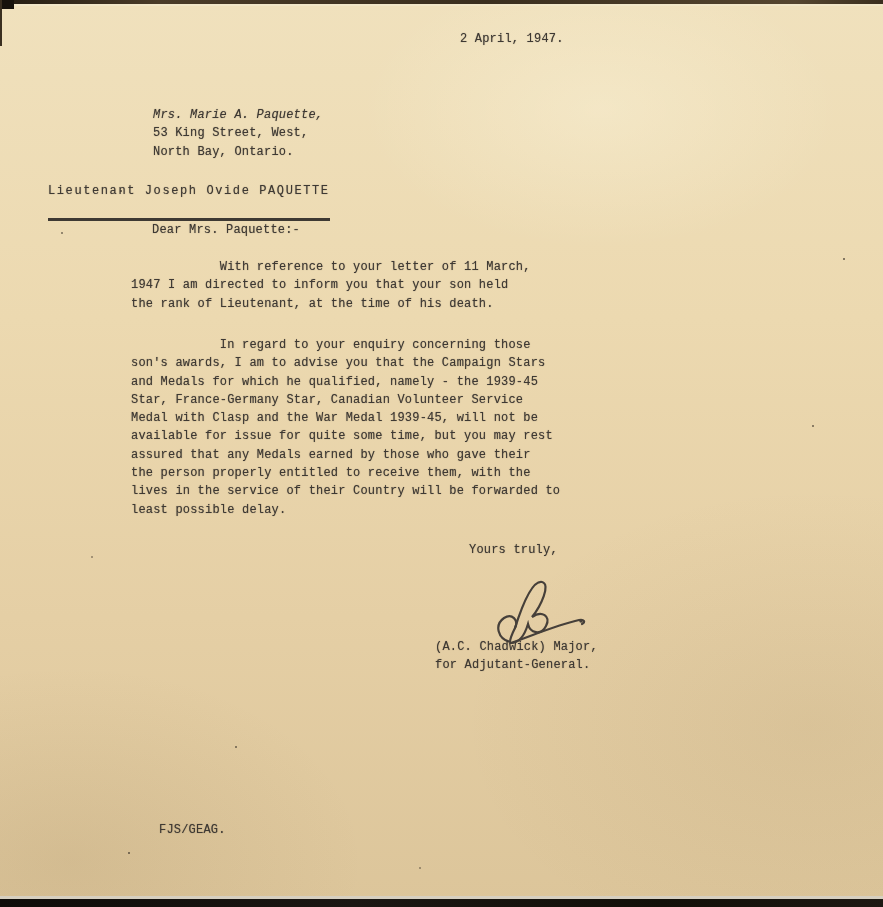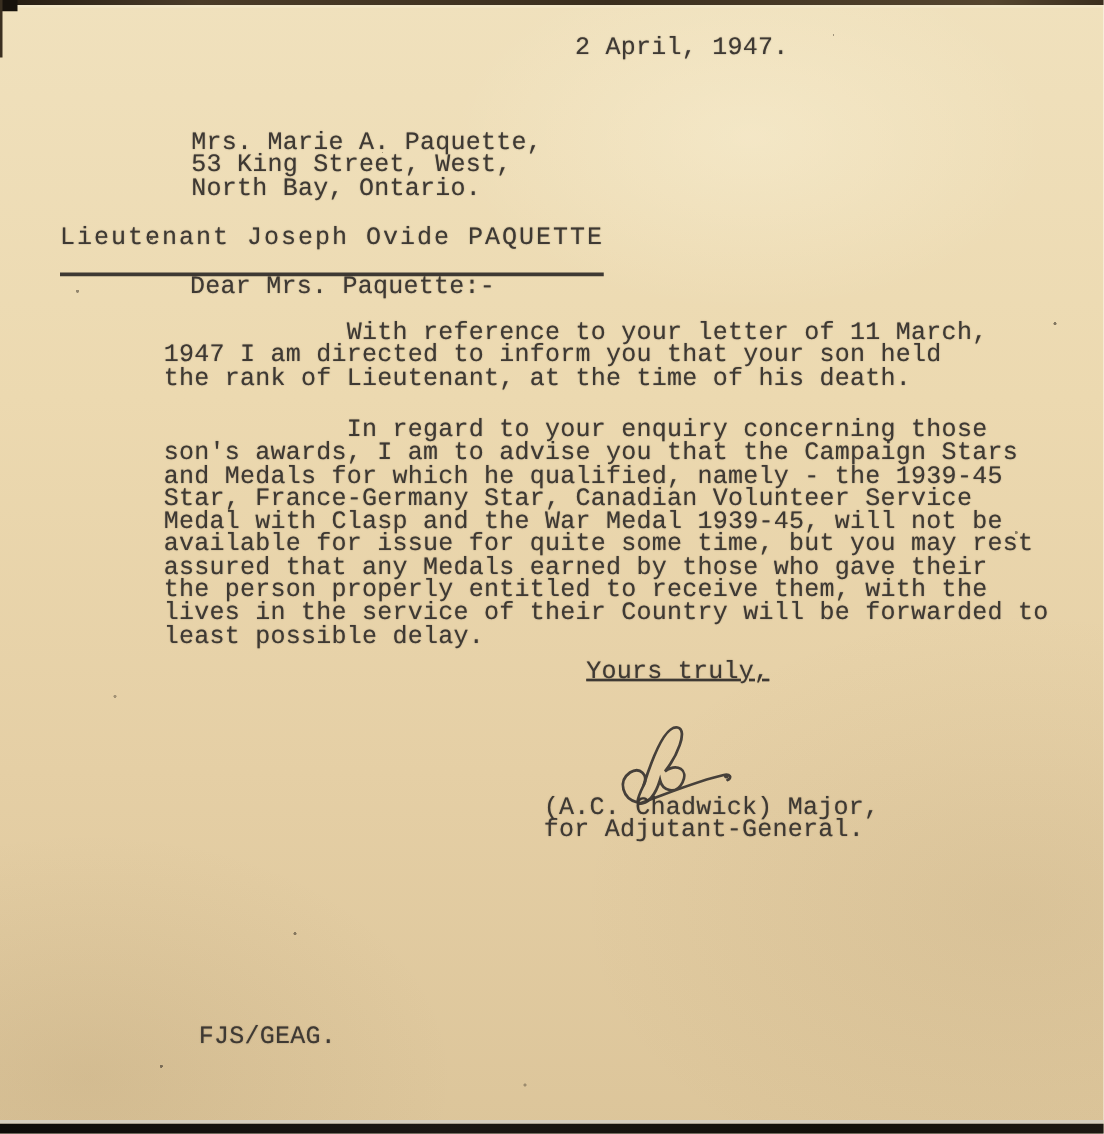--- a/index.html
+++ b/index.html
@@ -23,21 +23,21 @@
       radial-gradient(circle 2px at 420px 868px, rgba(60,52,42,.40) 0 55%, transparent 70%),
       radial-gradient(circle 1px at 306px 122px, rgba(60,52,42,.40) 0 55%, transparent 70%),
       radial-gradient(ellipse 340px 200px at 68% 12%, rgba(255,250,228,.30), transparent 70%),
       radial-gradient(ellipse 420px 280px at 8% 95%,  rgba(120,92,52,.10), transparent 70%),
       radial-gradient(ellipse 500px 340px at 92% 80%, rgba(120,92,52,.08), transparent 70%),
       linear-gradient(180deg, #f0e1bd 0%, #ecd9b0 35%, #e5cfa5 68%, #dcc59a 100%);
   }
   .txt {
     position: absolute;
     white-space: pre;
-    font-size: 20px;
+    font-size: 12px;
     line-height: 18.3px;
     letter-spacing: 0.2px;
     color: #3e3933;
     text-shadow: 0 0 1px rgba(52,46,40,.55);
   }
   .subject {
     font-weight: normal;
     letter-spacing: 1.6px;
     padding-bottom: 18px;
     border-bottom: 3px solid #3e3933;
@@ -58,21 +58,21 @@
 <div class="scan">
 
   <div class="edge-top"></div>
   <div class="edge-top-lt"></div>
   <div class="edge-corner"></div>
   <div class="edge-left"></div>
 
   <div class="txt" style="left:460px; top:30px;">2 April, 1947.</div>
 
   <div style="position:absolute; left:153px; top:106px;">
-    <div class="txt" style="position:static;">Mrs. Marie A. Paquette,</div>
+    <div class="txt" style="position:static;font-style:italic;">Mrs. Marie A. Paquette,</div>
     <div class="txt" style="position:static;">53 King Street, West,</div>
     <div class="txt" style="position:static;">North Bay, Ontario.</div>
   </div>
 
   <div class="txt subject" style="left:48px; top:182px;">Lieutenant Joseph Ovide PAQUETTE</div>
 
   <div class="txt" style="left:152px; top:221px;">Dear Mrs. Paquette:-</div>
 
   <div style="position:absolute; left:131px; top:258px;">
     <div class="txt" style="position:static;">            With reference to your letter of 11 March,</div>
@@ -86,21 +86,21 @@
     <div class="txt" style="position:static;">and Medals for which he qualified, namely - the 1939-45</div>
     <div class="txt" style="position:static;">Star, France-Germany Star, Canadian Volunteer Service</div>
     <div class="txt" style="position:static;">Medal with Clasp and the War Medal 1939-45, will not be</div>
     <div class="txt" style="position:static;">available for issue for quite some time, but you may rest</div>
     <div class="txt" style="position:static;">assured that any Medals earned by those who gave their</div>
     <div class="txt" style="position:static;">the person properly entitled to receive them, with the</div>
     <div class="txt" style="position:static;">lives in the service of their Country will be forwarded to</div>
     <div class="txt" style="position:static;">least possible delay.</div>
   </div>
 
-  <div class="txt" style="left:469px; top:529px;text-decoration:underline;">Yours truly,</div>
+  <div class="txt" style="left:469px; top:541px;">Yours truly,</div>
 
   <svg class="signature-svg" width="130" height="82" viewBox="0 0 130 82">
     <g fill="none" stroke="#46403a" stroke-width="2.2" stroke-linecap="round">
       <path d="M 32,70 C 20,67 16,53 26,46 C 34,41 41,48 37,56 C 34,62 32,67 32,70 Z"></path>
       <path d="M 37,56 C 44,34 54,8 64,10 C 73,12 63,34 54,45 C 64,38 73,44 68,54 C 63,64 52,61 50,52 C 47,62 42,71 33,71"></path>
       <path d="M 33,71 C 58,62 82,52 101,48 C 106,47 108,50 104,52"></path>
       <circle cx="103" cy="49" r="1.8" fill="#46403a" stroke="none"></circle>
     </g>
   </svg>
 

